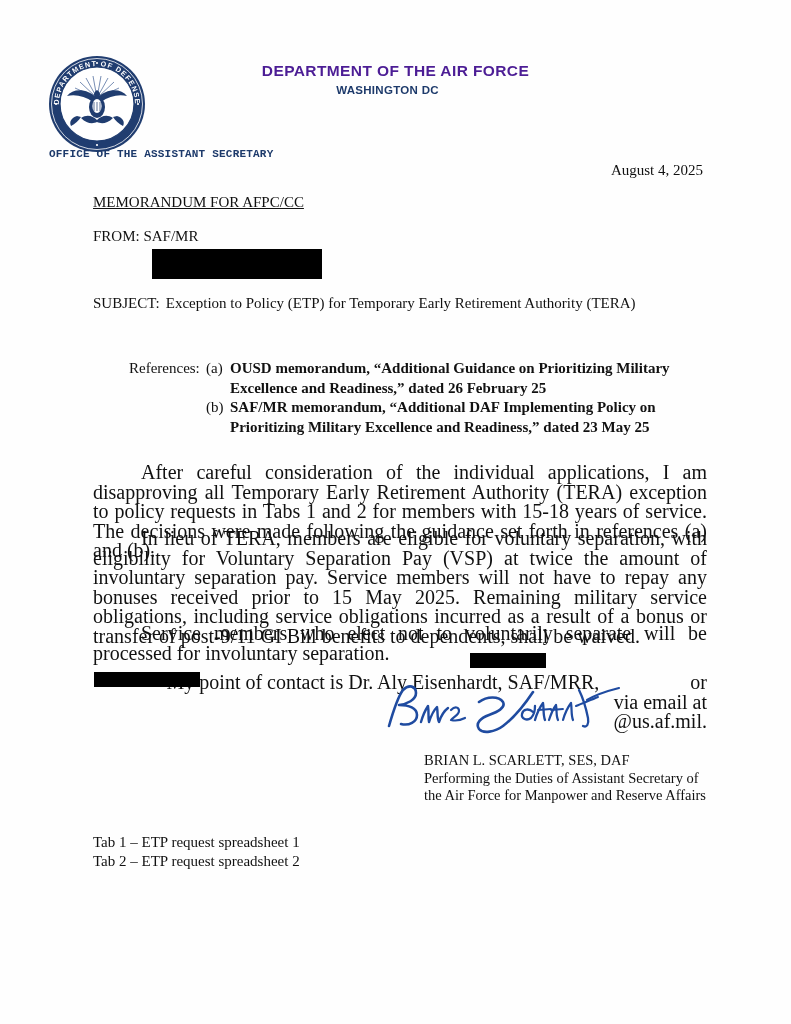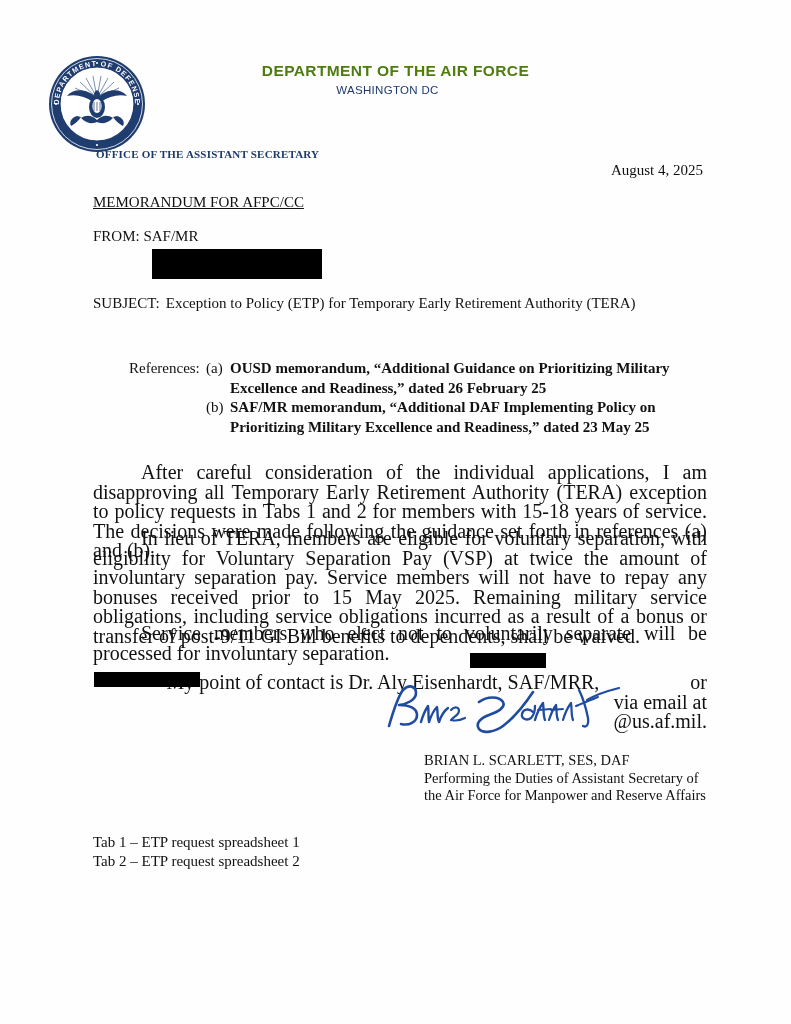--- a/index.html
+++ b/index.html
@@ -28,44 +28,43 @@
   .letterhead-title {
     position: absolute;
     left: 0;
     top: 62px;
     width: 791px;
     text-align: center;
     font-family: "Liberation Sans", sans-serif;
     font-weight: bold;
     font-size: 15.5px;
     letter-spacing: 0.4px;
-    color: #4d7c0f;
+    color: #4c1d95;
   }
   .letterhead-sub {
     position: absolute;
     left: 0;
     top: 84px;
     width: 775px;
     text-align: center;
     font-family: "Liberation Sans", sans-serif;
-    font-weight: normal;
+    font-weight: bold;
     font-size: 11.5px;
     letter-spacing: 0.3px;
     color: #1d3a6b;
   }
   .office-line {
     position: absolute;
     left: 49px;
     top: 148px;
-    font-family: Liberation Serif, serif;
+    font-family: Liberation Mono, monospace;
     font-weight: bold;
     font-size: 11px;
     letter-spacing: 0.2px;
     color: #1d3a6b;
-    margin-left: 47px;
   }
 
   
   .date {
     position: absolute;
     right: 88px;
     top: 162px;
     font-size: 15px;
   }
   .memo-for {

